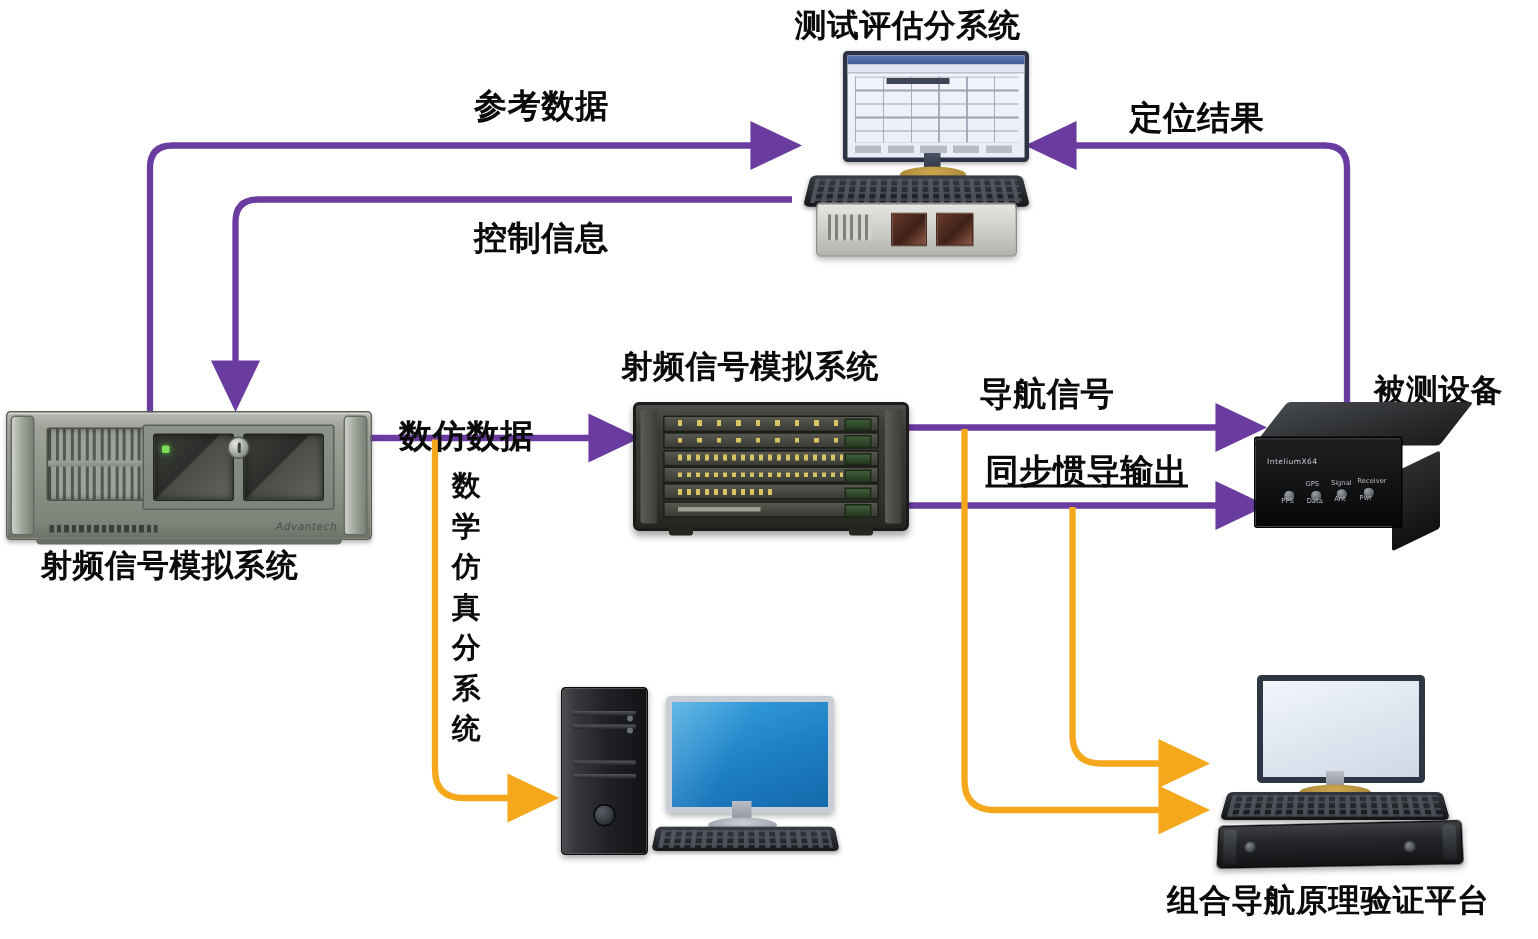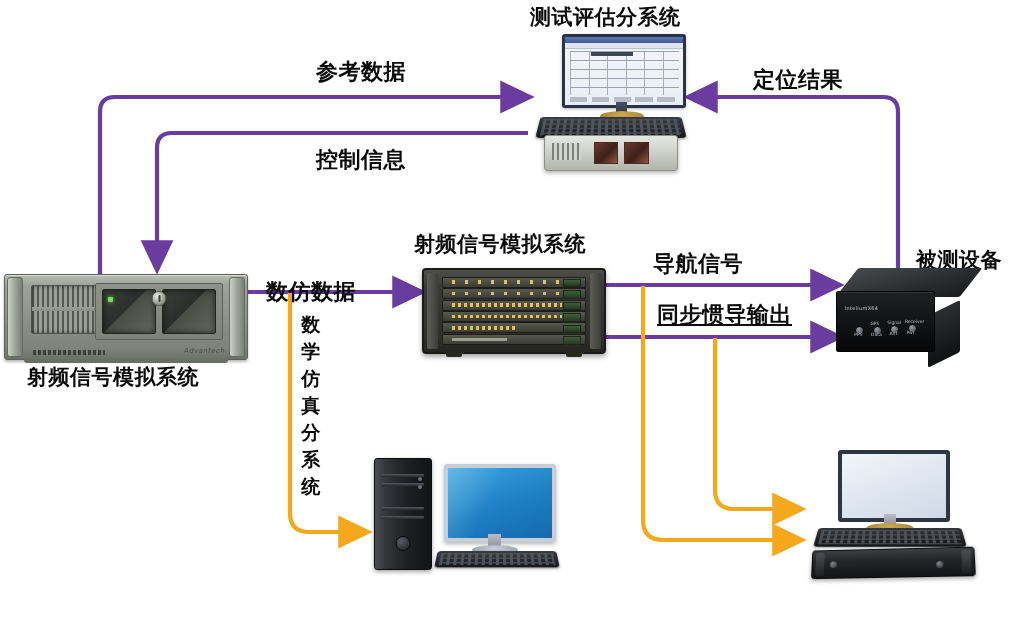--- a/index.html
+++ b/index.html
@@ -368,20 +368,21 @@
 
   <div class="lbl lbl-title" style="left:530px;top:6px;">测试评估分系统</div>
 
   <div class="lbl lbl-title" style="left:27px;top:366px;">射频信号模拟系统</div>
 
   <div class="lbl lbl-title" style="left:414px;top:233px;">射频信号模拟系统</div>
 
   <div class="lbl lbl-title" style="left:916px;top:249px;">被测设备</div>
 
 
+  <div class="lbl lbl-title" style="left:778px;top:589px;">组合导航原理验证平台</div>
 
   <div class="dev" style="left:4px;top:274px;width:242px;height:84px;">
     <div class="rack">
       <div class="rack-vents"></div>
       <div class="rack-bay">
         <div class="rack-drv a">
             <span class="rack-led"></span>
           </div>
         <div class="rack-drv b"></div>
         <div class="rack-lock"></div>

